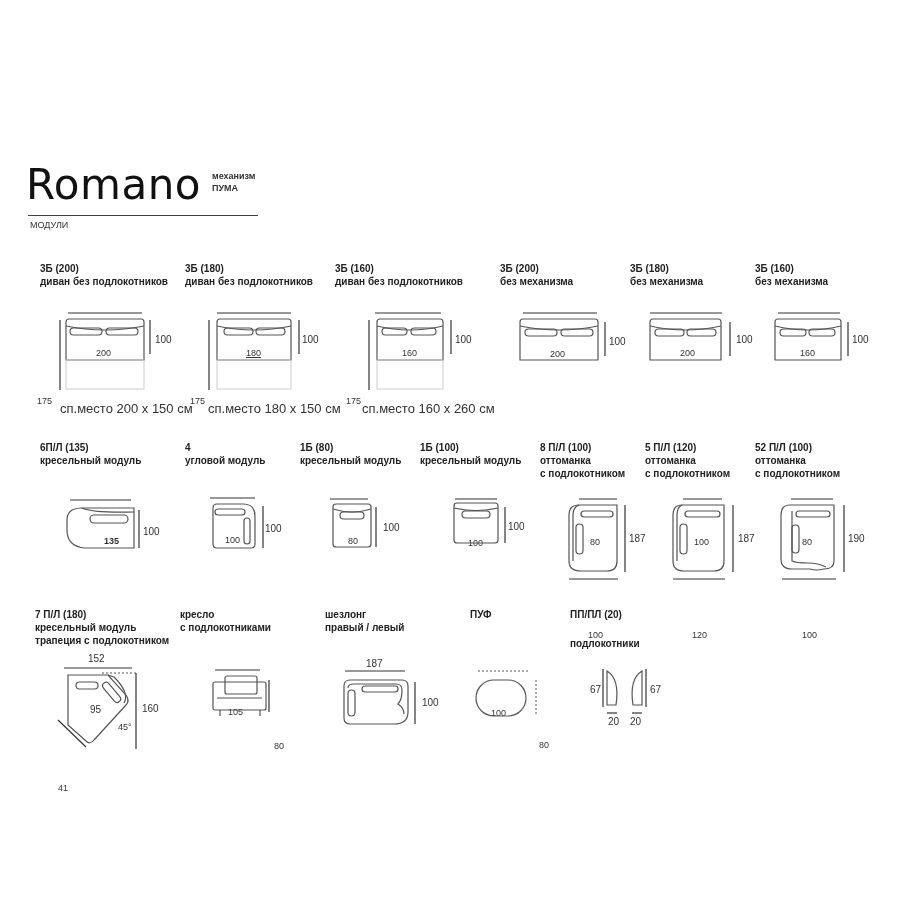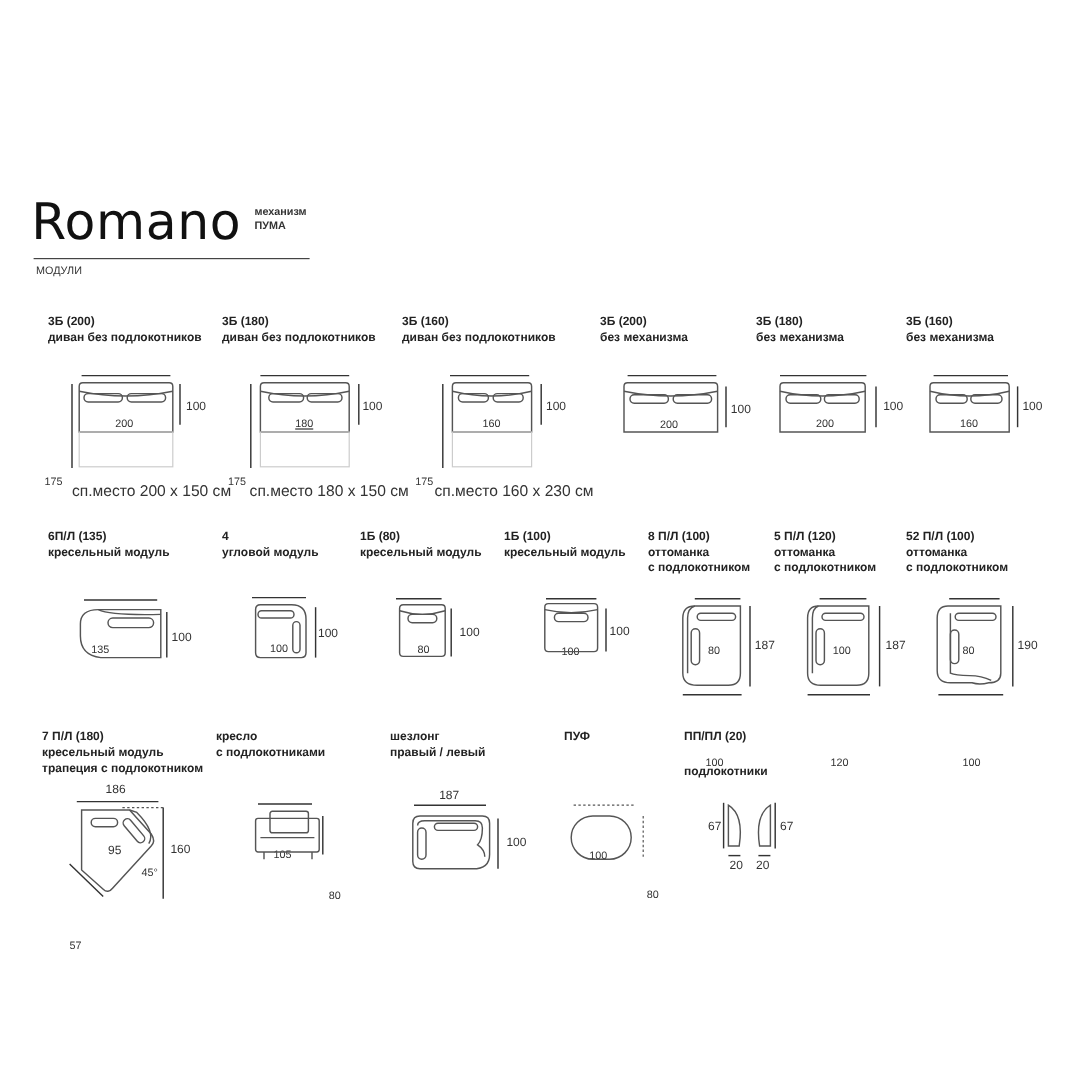--- a/index.html
+++ b/index.html
@@ -67,21 +67,21 @@
   <rect class="sl" x="12" y="50" width="74" height="29"></rect>
 </svg>
 
 <div class="abs" style="left:335px;top:262px;width:140px;">
   <div class="title">3Б (160)</div>
   <div class="title">диван без подлокотников</div>
 </div>
 <div class="abs dim" style="left:402px;top:300px;">160</div>
 <div class="abs dimlg" style="left:455px;top:334px;">100</div>
 <div class="abs dim" style="left:346px;top:348px;">175</div>
-<div class="abs note" style="left:362px;top:401px;">сп.место 160 х 230 см</div>
+<div class="abs note" style="left:362px;top:401px;">сп.место 160 х 260 см</div>
 <svg class="d" style="left:365px;top:310px;" width="90" height="85">
   <line class="dl" x1="10" y1="3" x2="76" y2="3"></line>
   <line class="dl" x1="4" y1="10" x2="4" y2="80"></line>
   <line class="dl" x1="86" y1="10" x2="86" y2="44"></line>
   <path class="s" d="M12 12 Q12 9 15 9 L75 9 Q78 9 78 12 L78 50 L12 50 Z"></path>
   <path class="s" d="M12 16 Q45 24 78 16"></path>
   <rect class="s" x="17" y="18" width="25" height="7" rx="3.5"></rect>
   <rect class="s" x="46" y="18" width="25" height="7" rx="3.5"></rect>
   <rect class="sl" x="12" y="50" width="66" height="29"></rect>
 </svg>
@@ -128,21 +128,21 @@
   <path class="s" d="M5 12 Q5 9 8 9 L68 9 Q71 9 71 12 L71 50 L5 50 Z"></path>
   <path class="s" d="M5 16 Q38 24 71 16"></path>
   <rect class="s" x="10" y="19" width="26" height="7" rx="3.5"></rect>
   <rect class="s" x="39" y="19" width="26" height="7" rx="3.5"></rect>
 </svg>
 
 <div class="abs" style="left:40px;top:441px;width:130px;">
   <div class="title">6П/Л (135)</div>
   <div class="title">кресельный модуль</div>
 </div>
-<div class="abs dim" style="left:76px;top:488px;">135</div>
+<div class="abs dim" style="left:104px;top:488px;font-weight:bold;">135</div>
 <div class="abs dimlg" style="left:143px;top:526px;">100</div>
 <svg class="d" style="left:62px;top:498px;" width="80" height="55">
   <line class="dl" x1="8" y1="2" x2="69" y2="2"></line>
   <line class="dl" x1="77" y1="12" x2="77" y2="50"></line>
   <path class="s" d="M20 10 L72 10 L72 50 L22 50 Q5 48 5 32 L5 22 Q5 10 20 10 Z"></path>
   <path class="s" d="M20 10 Q30 15 72 14"></path>
   <rect class="s" x="28" y="17" width="38" height="8" rx="4"></rect>
 </svg>
 
 <div class="abs" style="left:185px;top:441px;width:100px;">
@@ -239,25 +239,25 @@
   <path class="s" d="M14 14 L14 64 Q18 66 30 66 Q40 66 48 70"></path>
   <rect class="s" x="18" y="14" width="34" height="6" rx="3"></rect>
   <rect class="s" x="14" y="28" width="7" height="28" rx="3.5"></rect>
 </svg>
 
 <div class="abs" style="left:35px;top:608px;width:140px;">
   <div class="title">7 П/Л (180)</div>
   <div class="title">кресельный модуль</div>
   <div class="title">трапеция с подлокотником</div>
 </div>
-<div class="abs dimlg" style="left:88px;top:653px;">186</div>
+<div class="abs dimlg" style="left:88px;top:653px;">152</div>
 <div class="abs dim" style="left:118px;top:674px;">45°</div>
 <div class="abs dimlg" style="left:90px;top:704px;">95</div>
 <div class="abs dimlg" style="left:142px;top:703px;">160</div>
-<div class="abs dim" style="left:58px;top:735px;">57</div>
+<div class="abs dim" style="left:58px;top:735px;">41</div>
 <svg class="d" style="left:50px;top:665px;" width="95" height="85">
   <line class="dl" x1="14" y1="3" x2="82" y2="3"></line>
   <line class="dl" x1="86" y1="8" x2="86" y2="84"></line>
   <line x1="52" y1="8" x2="86" y2="8" stroke="#555" stroke-dasharray="2,2"></line>
   <line class="dl" x1="8" y1="55" x2="36" y2="82"></line>
   <path class="s" d="M18 10 L58 10 L76 30 Q80 36 76 40 L44 75 Q40 80 36 76 L18 60 Z"></path>
   <path class="s" d="M58 10 L64 12 Q80 28 74 38"></path>
   <rect class="s" x="26" y="17" width="22" height="7" rx="3.5"></rect>
   <rect class="s" x="58" y="15" width="7" height="24" rx="3.5" transform="rotate(-40 62 27)"></rect>
 </svg>

